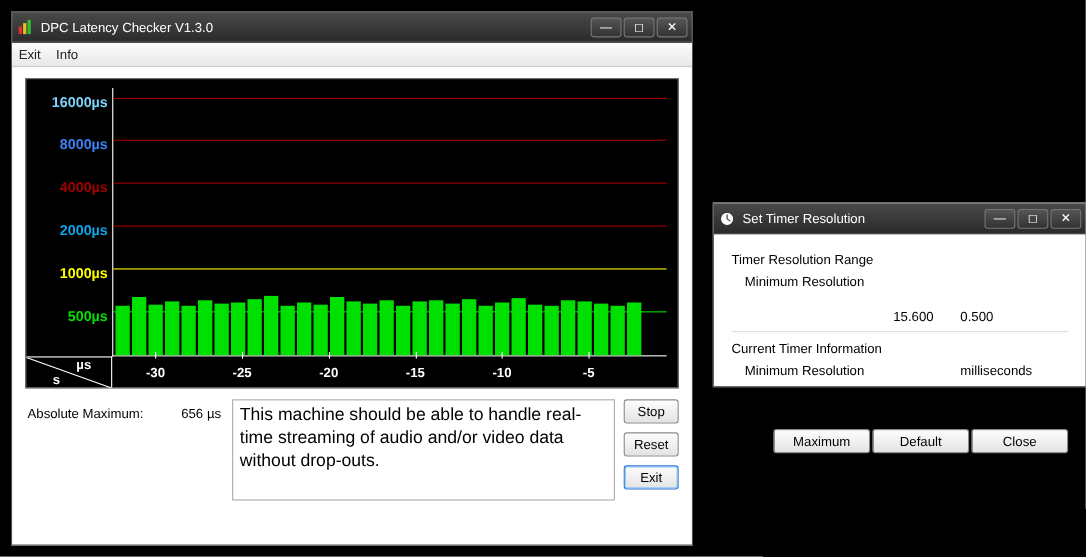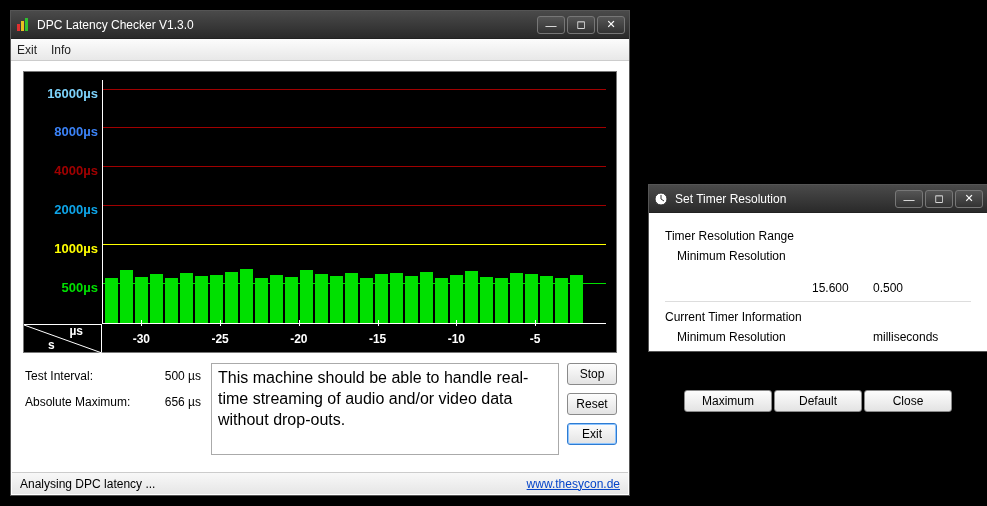--- a/index.html
+++ b/index.html
@@ -125,21 +125,21 @@
     font-size:12px;
     justify-content: space-between;
   }
   .statusbar a { color: #0645c9; text-decoration: underline; cursor:pointer;}
   .group-title { margin: 6px 0 6px 0; }
   .win2 .body { padding: 10px 16px 12px 16px; }
   .row { display:flex; gap:15px; margin: 2px 0 4px 12px; font-size:12px;}
   .row .lab { width: 120px;}
   .row .val { width: 46px; text-align:left;margin-top:32px;}
   .sep { height:1px; background:#ddd; margin:6px 0 8px 0;}
-  .win2-btns { display:flex; justify-content: center; margin-top: 14px; gap:2px;}
+  .win2-btns { display:flex; justify-content: flex-end; margin-top: 14px; gap:2px;}
   .win2-btns button { width: 88px; }
 </style>
 </head>
 <body>
 
 <div class="window win1">
   <div class="titlebar">
     <span class="title-icon">
       <svg width="14" height="14">
           <rect x="1" y="6" width="3" height="7" fill="#e03030"></rect>
@@ -229,42 +229,34 @@
             <line x1="0" y1="0" x2="78" y2="28" stroke="#fff" stroke-width="1"></line>
           </svg>
         <span class="u1">µs</span>
         <span class="u2">s</span>
       </div>
     </div>
     <div class="info-row">
       <div class="stats">
         <table>
           <tbody>
-              <tr>
-                <td>Test Interval:</td>
-              <td style="text-align:right">500 µs</td>
-              </tr>
           <tr>
                 <td>Absolute Maximum:</td>
               <td style="text-align:right">656 µs</td>
               </tr>
         </tbody>
           </table>
       </div>
       <div class="msgbox">This machine should be able to handle real-time streaming of audio and/or video data without drop-outs.</div>
       <div class="btncol">
         <button class="win">Stop</button>
         <button class="win">Reset</button>
         <button class="win primary">Exit</button>
       </div>
     </div>
-  </div>
-  <div class="statusbar">
-    <span>Analysing DPC latency ...</span>
-    <a>www.thesycon.de</a>
   </div>
 </div>
 
 <div class="window win2">
   <div class="titlebar">
     <span class="title-icon">
       <svg width="14" height="14">
           <circle cx="7" cy="7" r="6" fill="#fff" stroke="#333"></circle>
           <line x1="7" y1="7" x2="7" y2="3" stroke="#333"></line>
           <line x1="7" y1="7" x2="10" y2="9" stroke="#333"></line>

